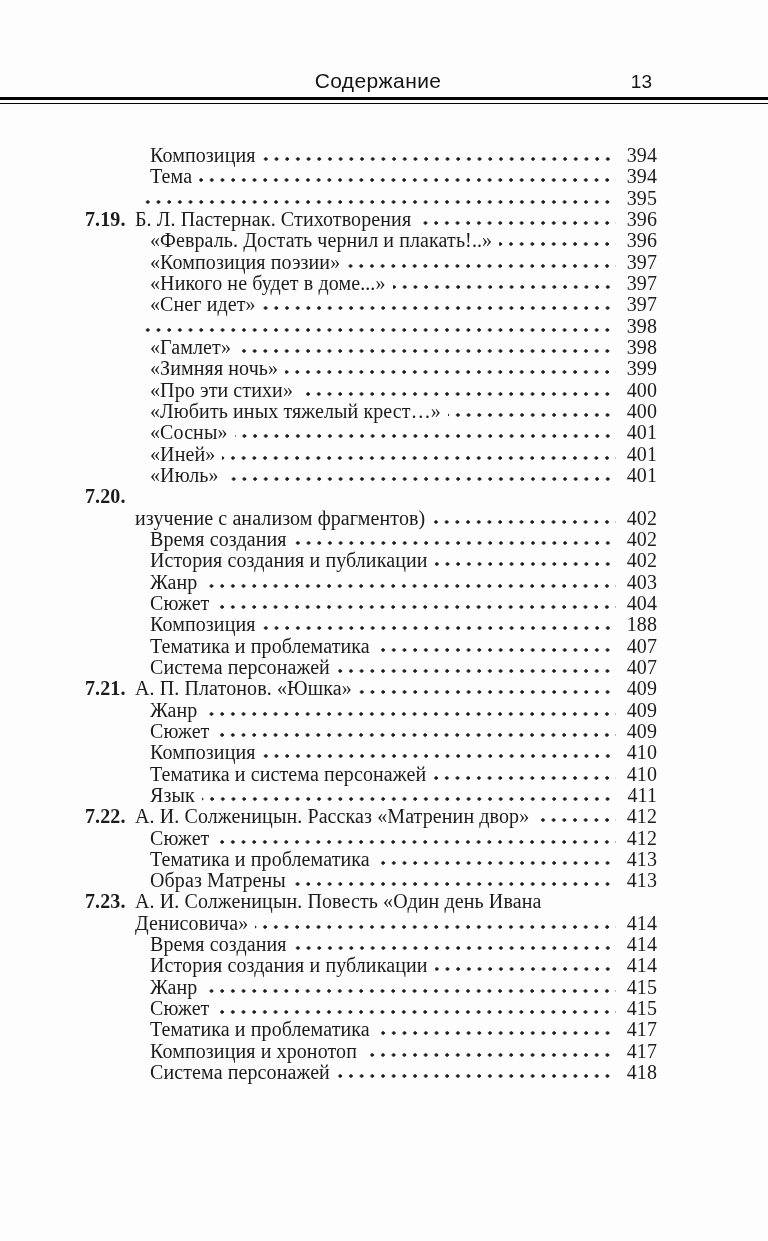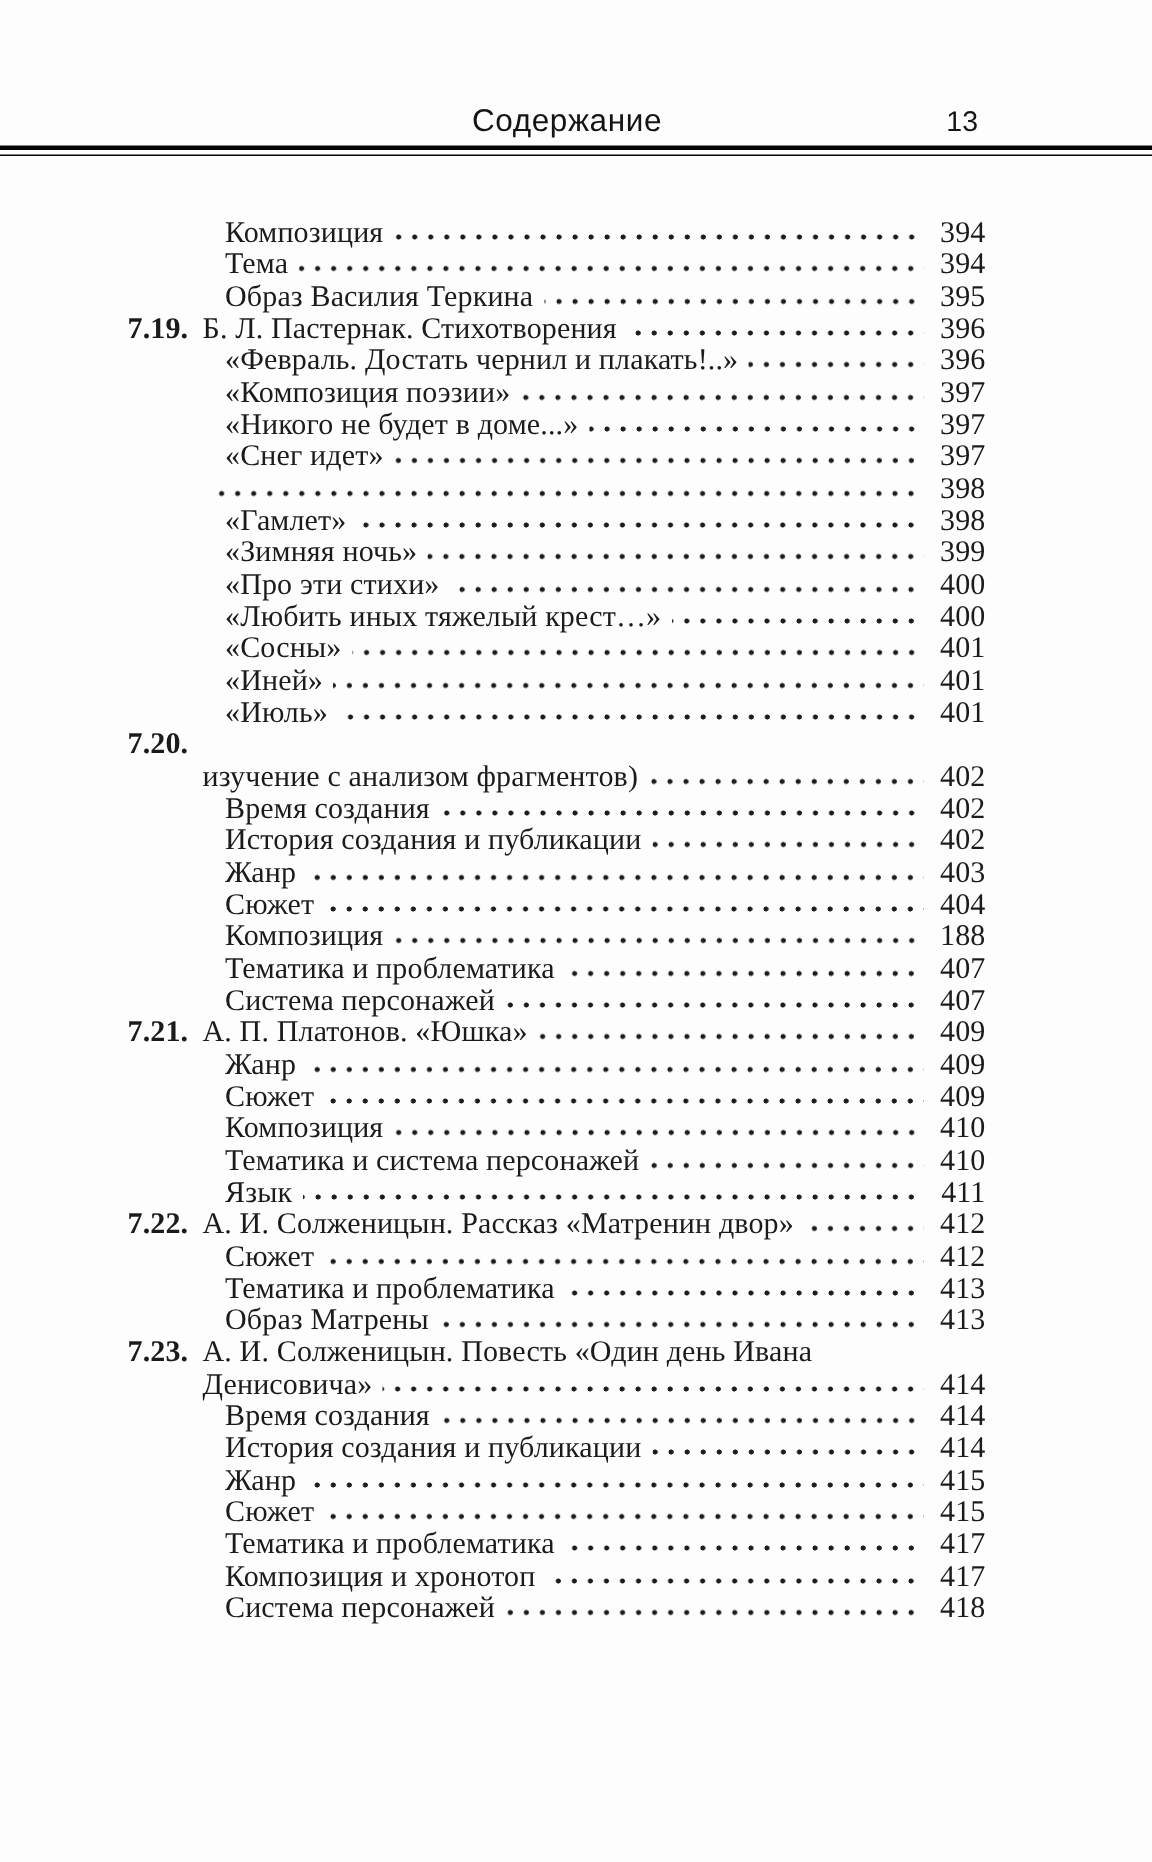--- a/index.html
+++ b/index.html
@@ -71,21 +71,20 @@
       <span class="toc-page">394</span>
     </div>
       <div class="toc-row indent-sub">
       <span class="toc-num"></span>
       <span class="toc-title">Тема</span>
       <span class="dot-leader"></span>
       <span class="toc-page">394</span>
     </div>
       <div class="toc-row indent-sub">
       <span class="toc-num"></span>
-      <span class="toc-title">Образ Василия Теркина</span>
       <span class="dot-leader"></span>
       <span class="toc-page">395</span>
     </div>
       <div class="toc-row indent-top">
       <span class="toc-num">7.19.</span>
       <span class="toc-title">Б. Л. Пастернак. Стихотворения</span>
       <span class="dot-leader"></span>
       <span class="toc-page">396</span>
     </div>
       <div class="toc-row indent-sub">

